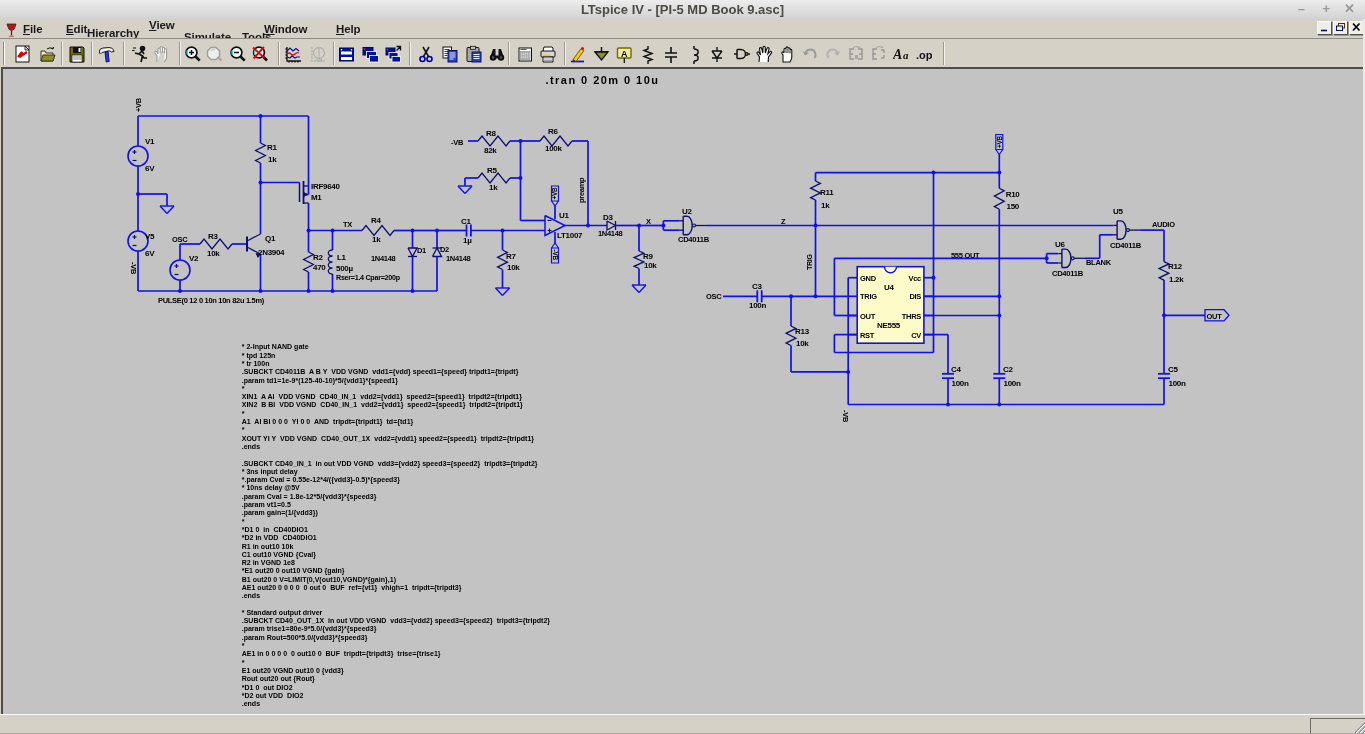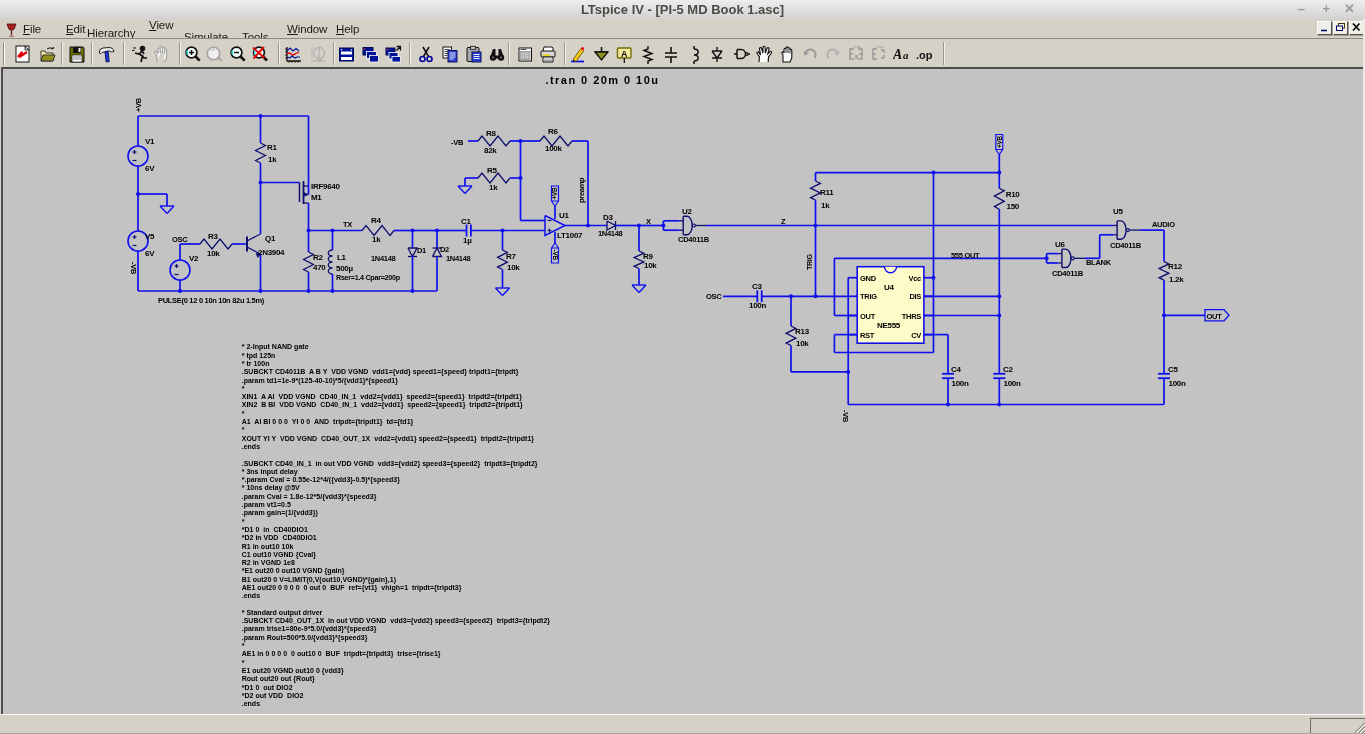--- a/index.html
+++ b/index.html
@@ -1,41 +1,41 @@
 <!DOCTYPE html>
 <html><head><meta charset="utf-8"><title>LTspice</title><style>
 html,body{margin:0;padding:0;width:1365px;height:734px;overflow:hidden;background:#d5d1c7;font-family:"Liberation Sans",sans-serif;}
 #titlebar{position:absolute;left:0;top:0;width:100%;height:19px;background:linear-gradient(#ededed,#d2d2d2);}
 #title{position:absolute;left:0;top:2px;width:100%;text-align:center;font-size:13px;font-weight:bold;color:#4c4a44;letter-spacing:0;}
 .wbtn{position:absolute;top:1px;font-size:13px;font-weight:bold;color:#999;}
-#menubar{position:absolute;left:0;top:19px;width:100%;height:19.5px;background:#d5d1c7;font-size:11.5px;font-weight:normal;color:#1a1a1a;letter-spacing:-0.1px;}
+#menubar{position:absolute;left:0;top:19px;width:100%;height:19.5px;background:#d5d1c7;font-size:11.5px;font-weight:bold;color:#1a1a1a;letter-spacing:-0.1px;}
 #menubar u{text-decoration:underline;}
 #mdi{position:absolute;top:21px;right:1px;height:14px;}
 .mbtn{display:inline-block;width:13px;height:12px;background:#efeee9;border:1px solid;border-color:#fbfaf7 #55534d #55534d #fbfaf7;box-shadow:1px 1px 0 #9a9890;margin-left:1px;font-size:9px;line-height:11px;text-align:center;font-weight:bold;color:#111;vertical-align:top;}
 #msep{position:absolute;left:0;top:38px;width:100%;height:1px;background:#8d8b84;}
 #toolbar{position:absolute;left:0;top:39px;width:100%;height:28px;background:#d5d1c7;}
 #schem{position:absolute;left:1.3px;top:67px;width:1362px;height:647px;background:#c3c3c3;border-top:2.5px solid #4d4d4d;border-left:2.3px solid #4d4d4d;box-sizing:border-box;} #redge{position:absolute;left:1363.2px;top:19px;width:1.8px;height:695px;background:#eceae2;}
 #statusbar{position:absolute;left:0;top:714px;width:100%;height:20px;background:#d5d1c7;border-top:1.5px solid #fcfbf8;box-sizing:border-box;}
 #spanel{position:absolute;left:1310px;top:3px;width:60px;height:14px;border:1px solid #6e6c66;} #bedge{position:absolute;left:0;top:732.5px;width:100%;height:1.5px;background:#aaa8a0;}
 #netlist{position:absolute;left:238.4px;top:274.4px;font-size:7px;font-weight:bold;letter-spacing:0.02px;line-height:8.3px;color:#000;white-space:pre;margin:0;font-family:"Liberation Sans",sans-serif;}
 </style></head><body>
 <div id="titlebar">
-    <div id="title">LTspice IV - [PI-5 MD Book 1.asc]</div>
+    <div id="title">LTspice IV - [PI-5 MD Book 9.asc]</div>
 <div class="wbtn" style="right:60px">–</div>
     <div class="wbtn" style="right:35px">+</div>
     <div class="wbtn" style="right:10px">✕</div>
 </div>
 <div id="menubar">
     <span style="position:absolute;left:23px;top:4px"><u>F</u>ile</span>
 <span style="position:absolute;left:66px;top:4px"><u>E</u>dit</span>
 <span style="position:absolute;left:87px;top:8px"><u>H</u>ierarchy</span>
 <span style="position:absolute;left:149px;top:0"><u>V</u>iew</span>
 <span style="position:absolute;left:184px;top:12px"><u>S</u>imulate</span>
 <span style="position:absolute;left:242px;top:12px"><u>T</u>ools</span>
-<span style="position:absolute;left:287px;top:4px"><u>W</u>indow</span>
+<span style="position:absolute;left:264px;top:4px"><u>W</u>indow</span>
 <span style="position:absolute;left:336px;top:4px"><u>H</u>elp</span>
 <svg style="position:absolute;left:5px;top:4px" width="13" height="15" viewBox="0 0 13 15">
       <path d="M2,1 H11 L10,4 Q9.5,7 6.5,7.5 Q3.5,7 3,4 Z" fill="#a02020" stroke="#601010" stroke-width="0.8"></path>
       <line x1="6.5" y1="7.5" x2="6.5" y2="12" stroke="#601010" stroke-width="1.2"></line>
       <path d="M3.5,13.5 Q6.5,11.5 9.5,13.5 Z" fill="#801818"></path>
     </svg>
 </div>
 <div id="mdi"><span class="mbtn"><svg width="11" height="10">
         <line x1="2" y1="8.5" x2="8" y2="8.5" stroke="#00106a" stroke-width="1.6"></line>
       </svg></span><span class="mbtn"><svg width="11" height="10">

